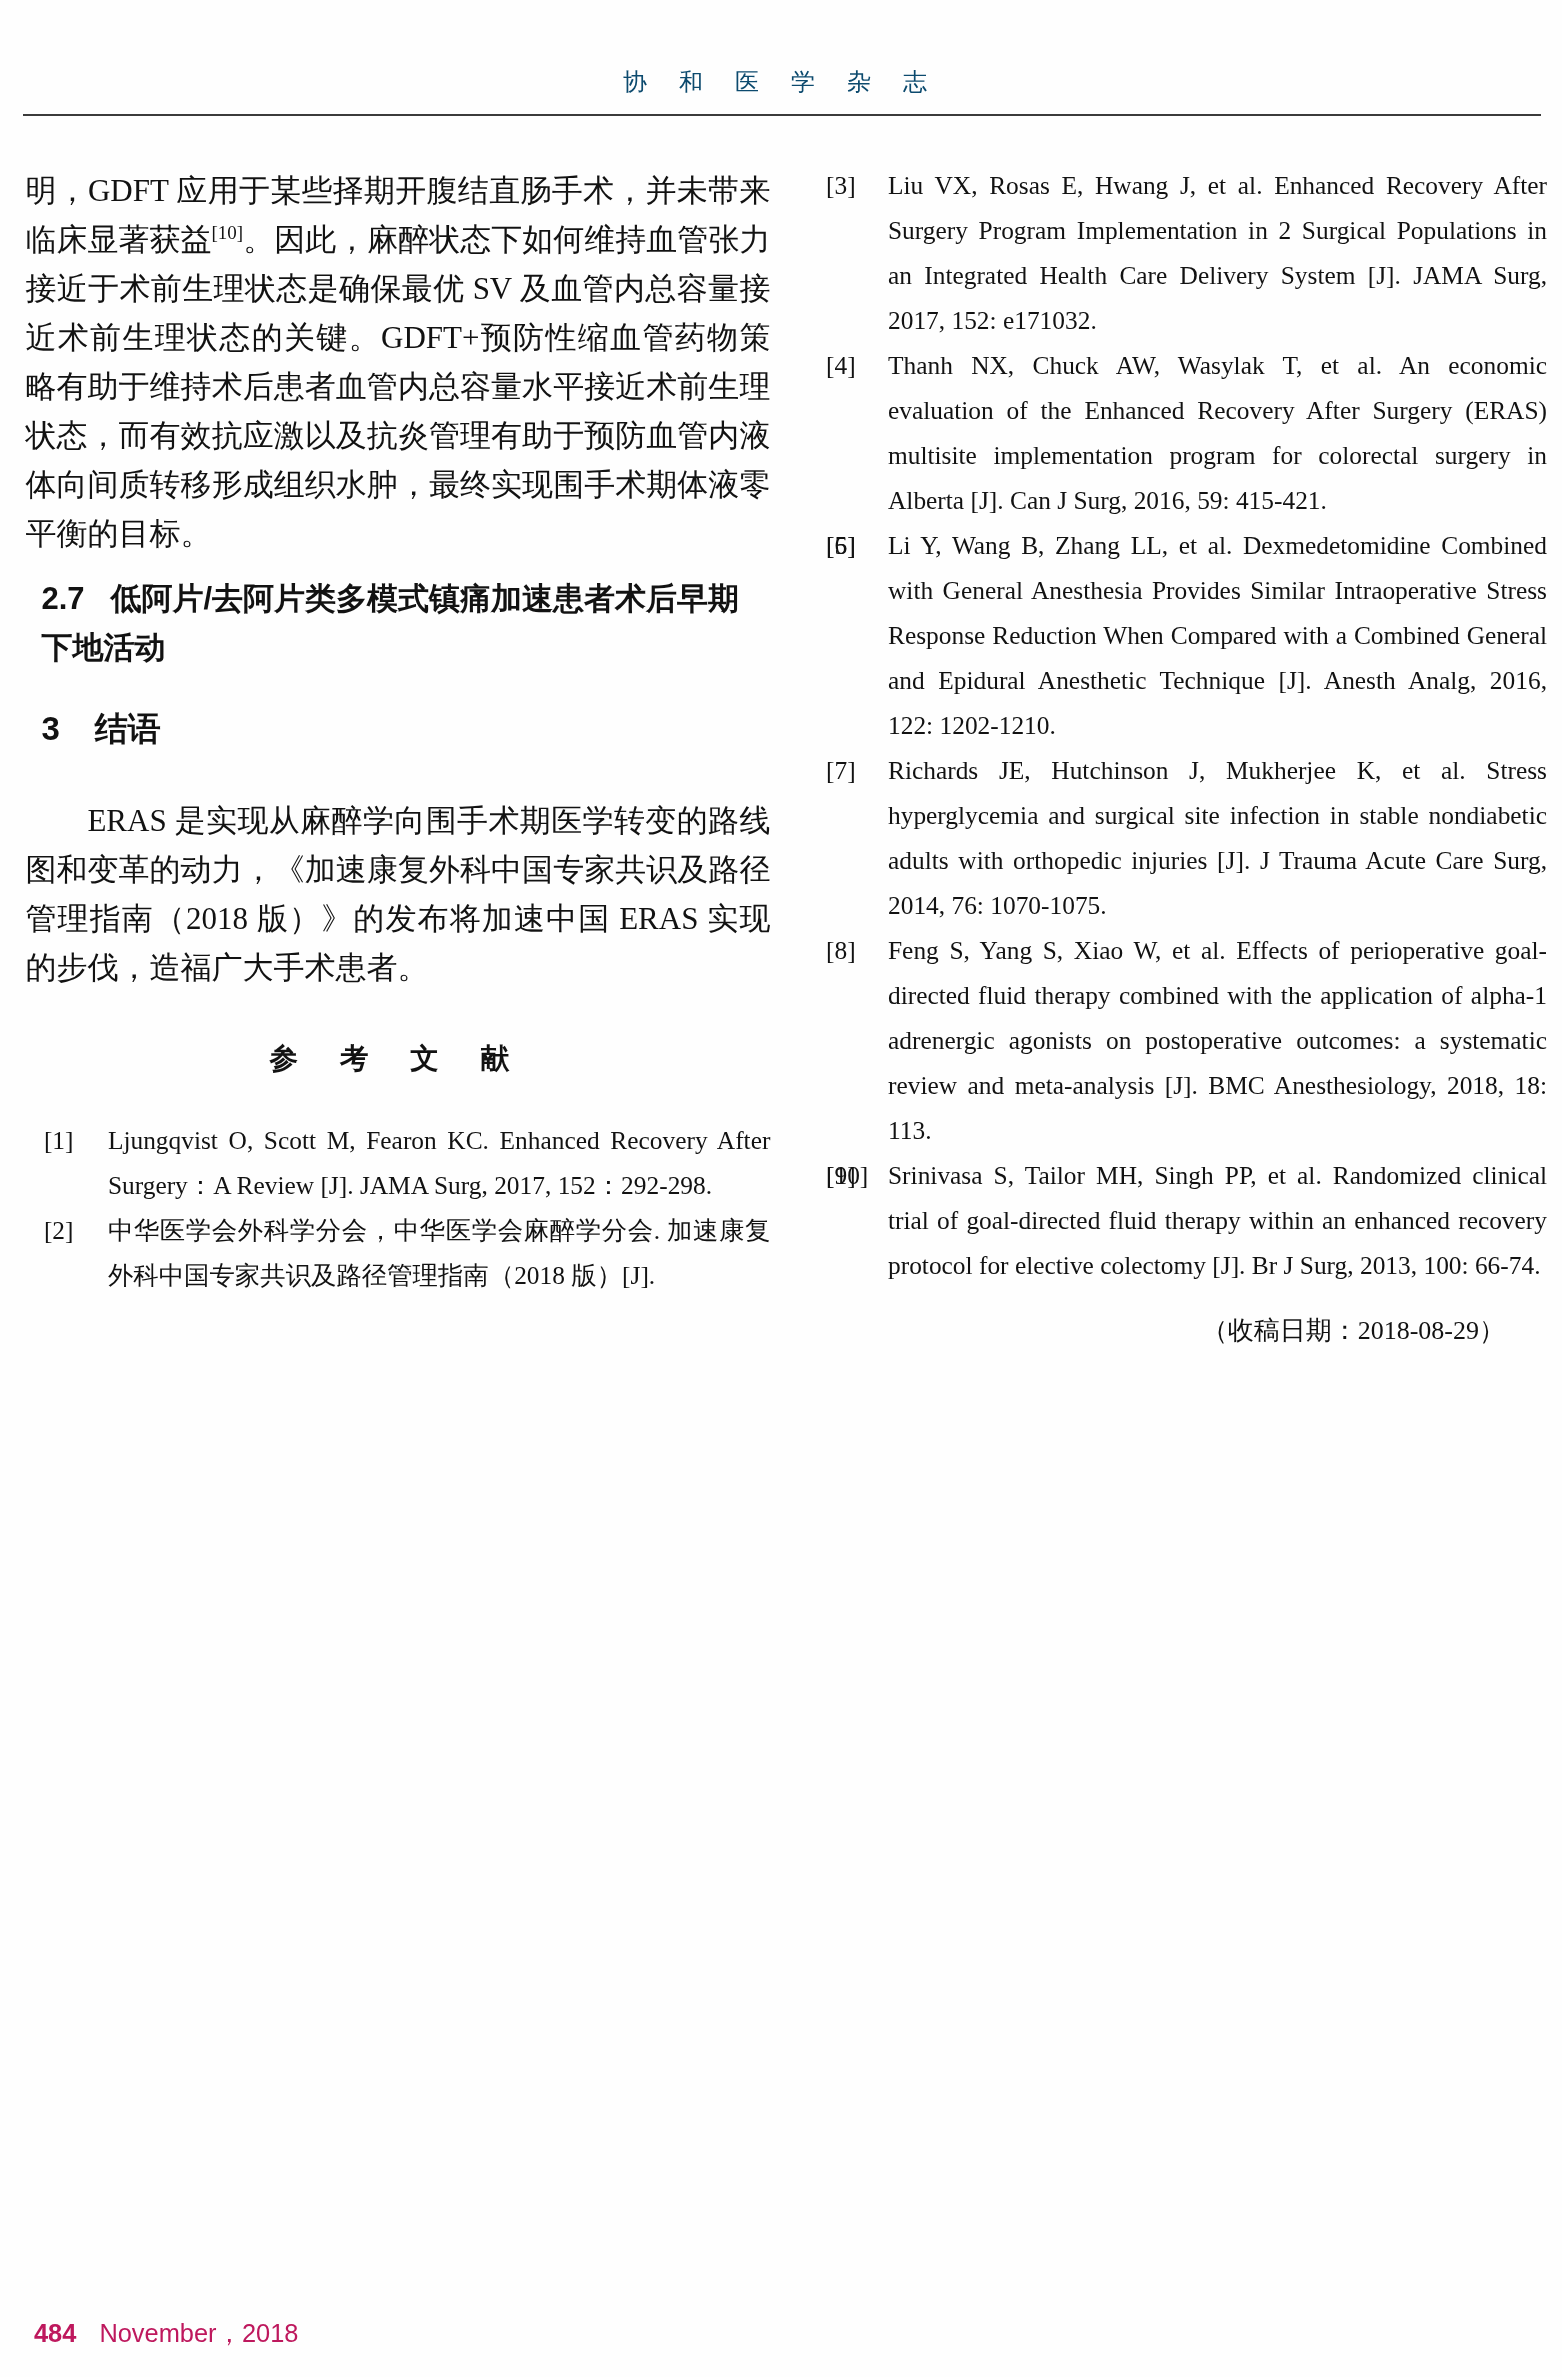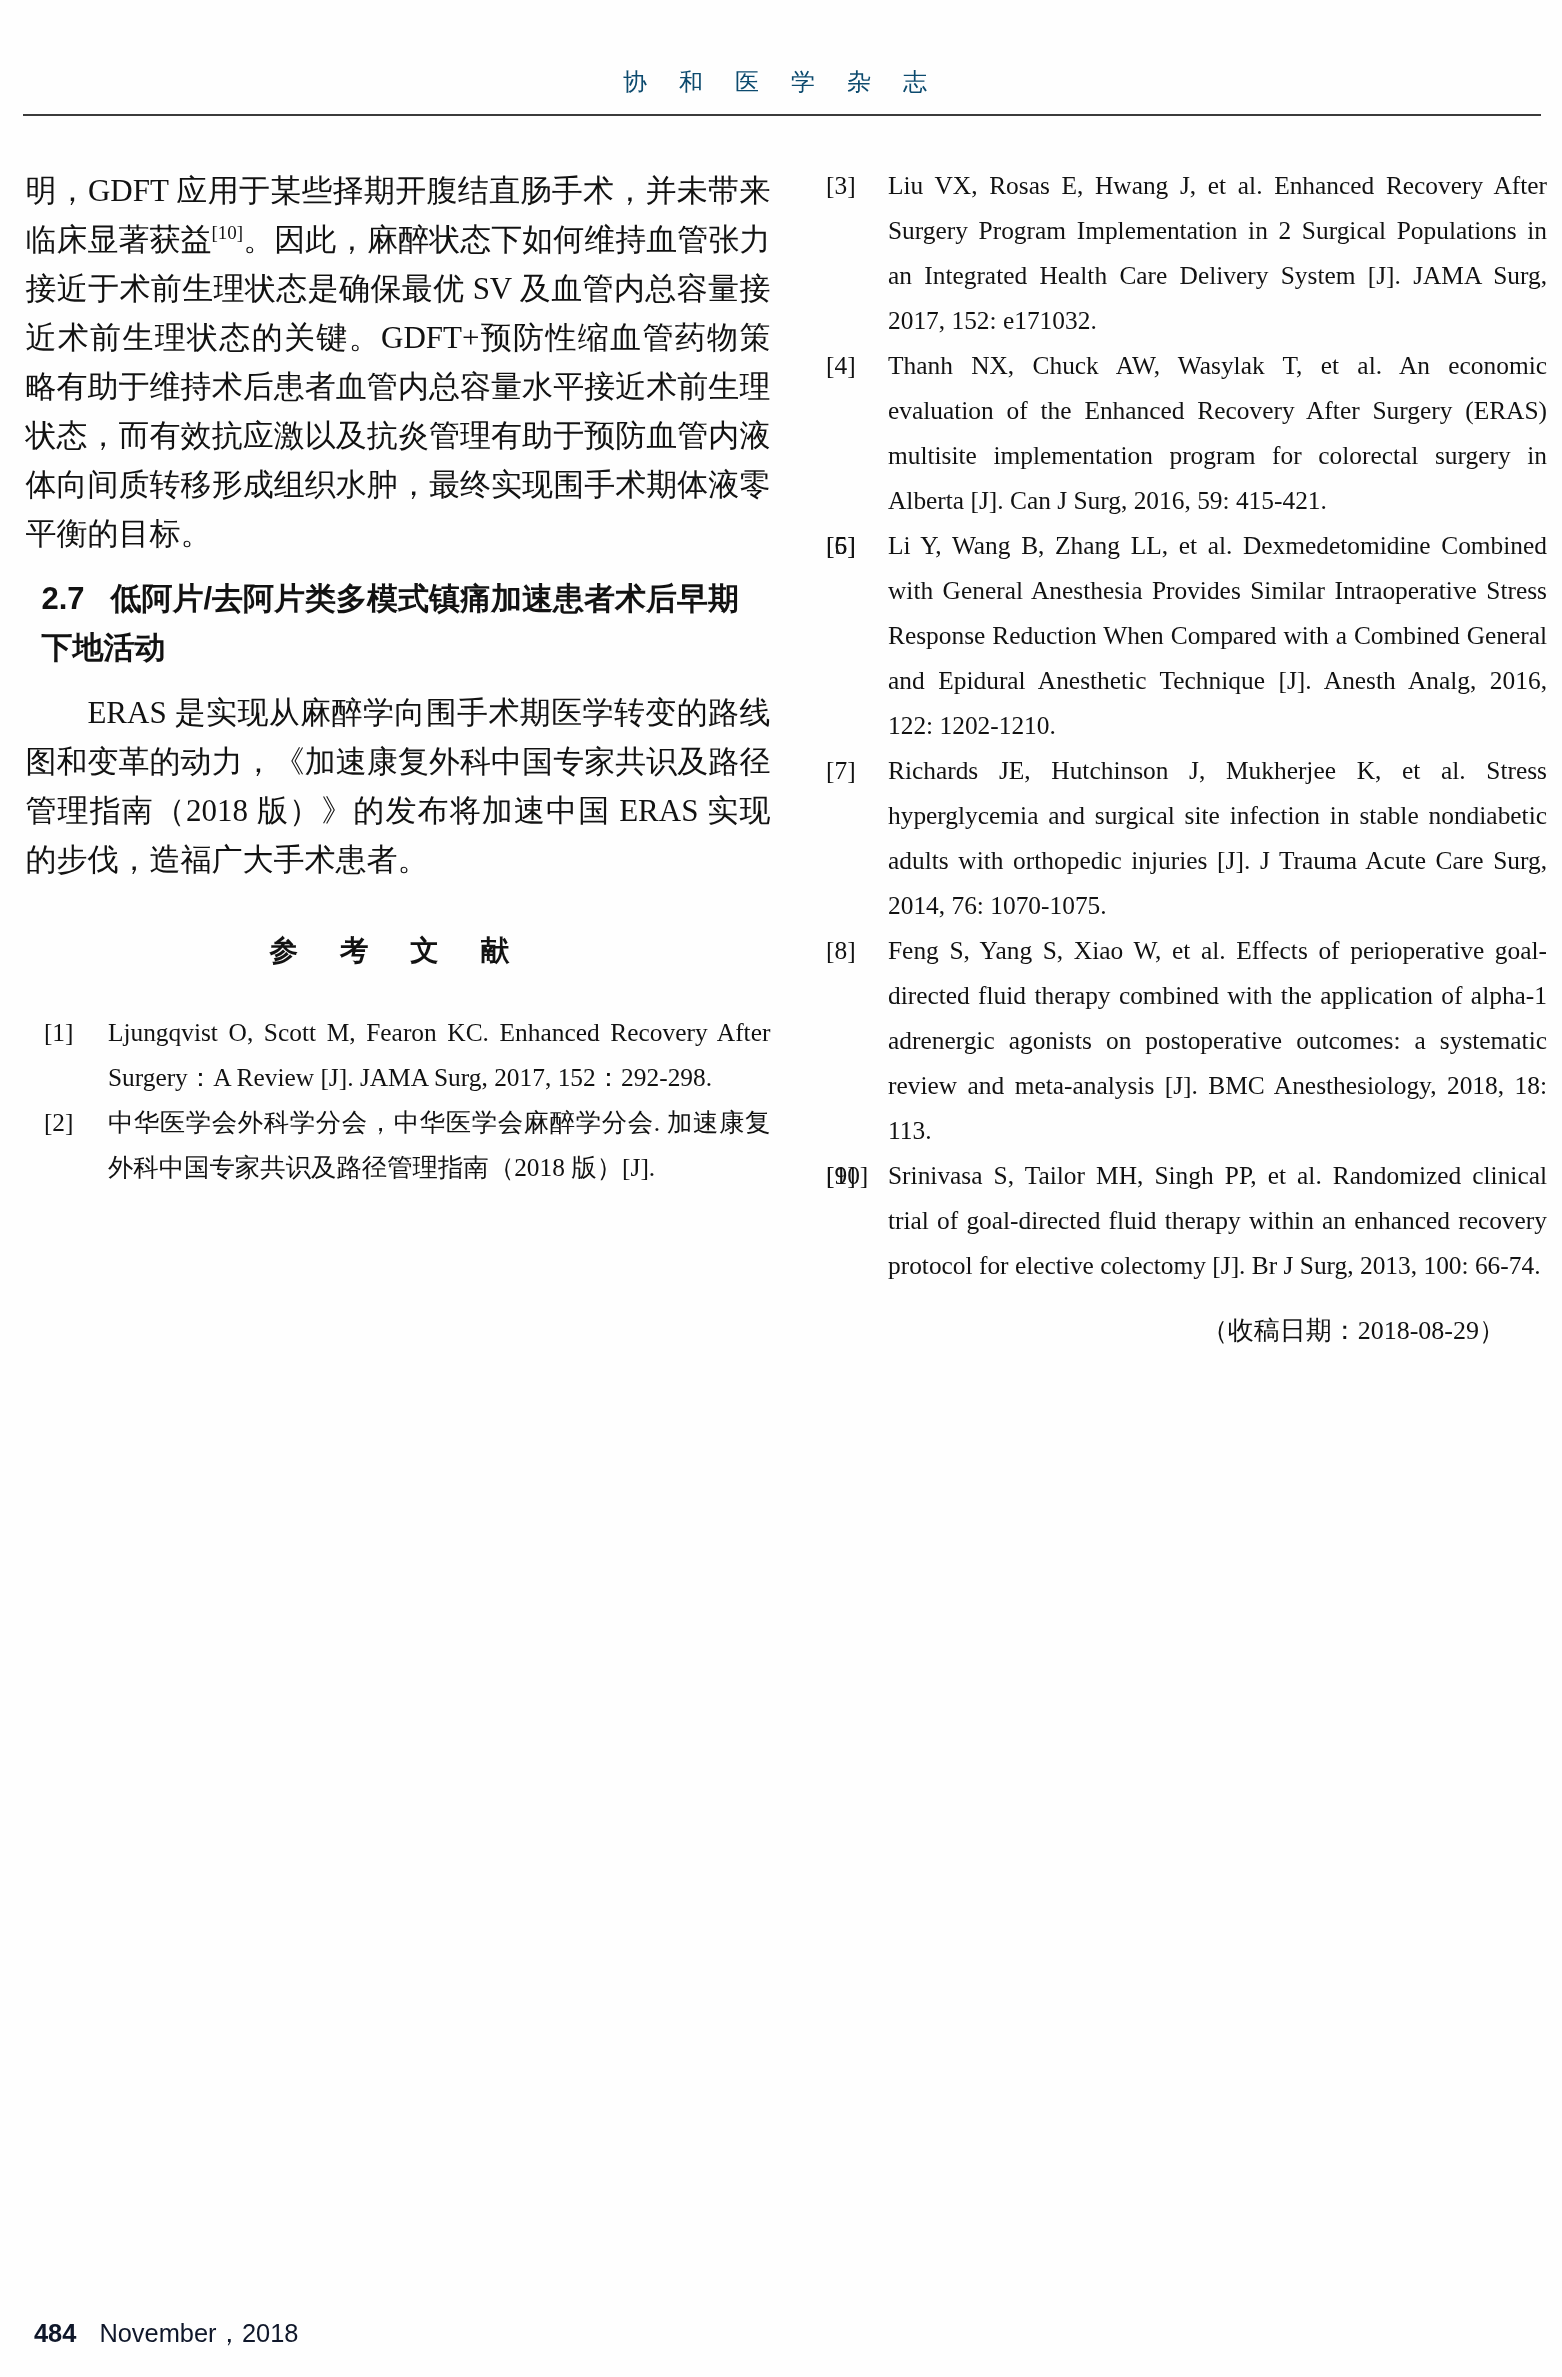--- a/index.html
+++ b/index.html
@@ -40,39 +40,40 @@
   .ref { position:relative; font-size:25.4px; line-height:45px; text-align:justify; padding-left:64px; margin:0; }
   .col-left .ref { margin-left:18.5px; }
   .ref-num { position:absolute; left:0; top:0; }
   .ref-cont { padding-left:62px; }
   .col-right .ref { padding-left:62px; }
 
   .received { margin-top:20px; text-align:right; padding-right:42px; font-size:26px; line-height:45px; }
 
   .footer {
     position:absolute; left:34px; top:2317px;
-    font-family:"Liberation Sans","DejaVu Sans",sans-serif; font-size:25.4px; color:#0f172a;
+    font-family:"Liberation Sans","DejaVu Sans",sans-serif; font-size:25.4px; color:#be185d;
   }
   .page-num { font-weight:bold; margin-right:23px; }
 </style>
 </head>
 <body>
 
 <div class="page">
 
   <div class="journal-title">协 和 医 学 杂 志</div>
   <div class="header-rule"></div>
 
   <div class="col col-left">
 
     <p class="body-text"><span>明，GDFT 应用于某些择期开腹结直肠手术，并未带来临床显著获益</span><sup class="supref">[10]</sup><span>。因此，麻醉状态下如何维持血管张力接近于术前生理状态是确保最优 SV 及血管内总容量接近术前生理状态的关键。GDFT+预防性缩血管药物策略有助于维持术后患者血管内总容量水平接近术前生理状态，而有效抗应激以及抗炎管理有助于预防血管内液体向间质转移形成组织水肿，最终实现围手术期体液零平衡的目标。</span></p>
 
     <h3 class="sec-heading"><span class="sec-num">2.7</span><span>低阿片/去阿片类多模式镇痛加速患者术后早期下地活动</span></h3>
 
 
+    <h2 class="sec-heading sec3"><span class="sec-num3">3</span><span>结语</span></h2>
 
     <p class="body-text indent">ERAS 是实现从麻醉学向围手术期医学转变的路线图和变革的动力，《加速康复外科中国专家共识及路径管理指南（2018 版）》的发布将加速中国 ERAS 实现的步伐，造福广大手术患者。</p>
 
     <div class="refs-heading">参 考 文 献</div>
 
     <div class="ref"><span class="ref-num">[1]</span><span class="ref-text">Ljungqvist O, Scott M, Fearon KC. Enhanced Recovery After Surgery：A Review [J]. JAMA Surg, 2017, 152：292-298.</span></div>
 
     <div class="ref"><span class="ref-num">[2]</span><span class="ref-text">中华医学会外科学分会，中华医学会麻醉学分会. 加速康复外科中国专家共识及路径管理指南（2018 版）[J].</span></div>
 
   </div>

